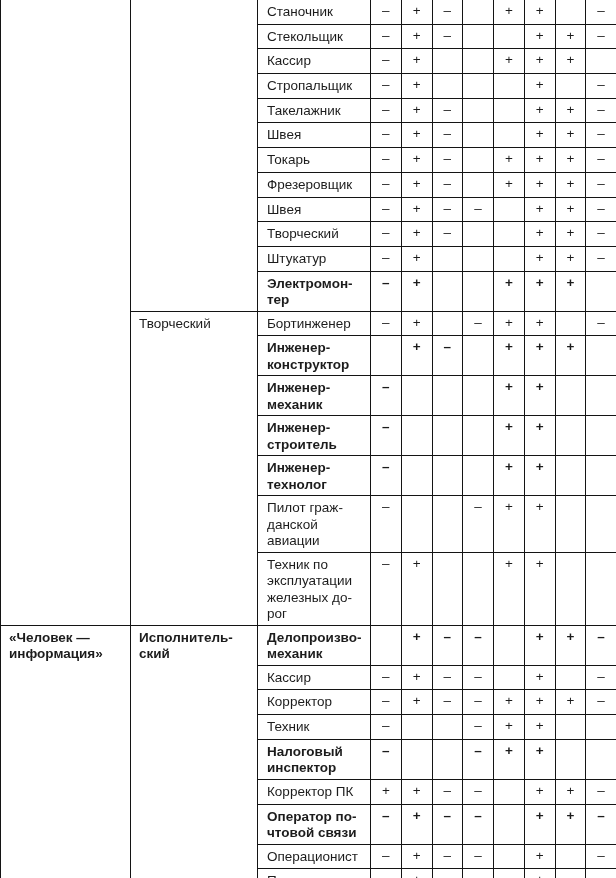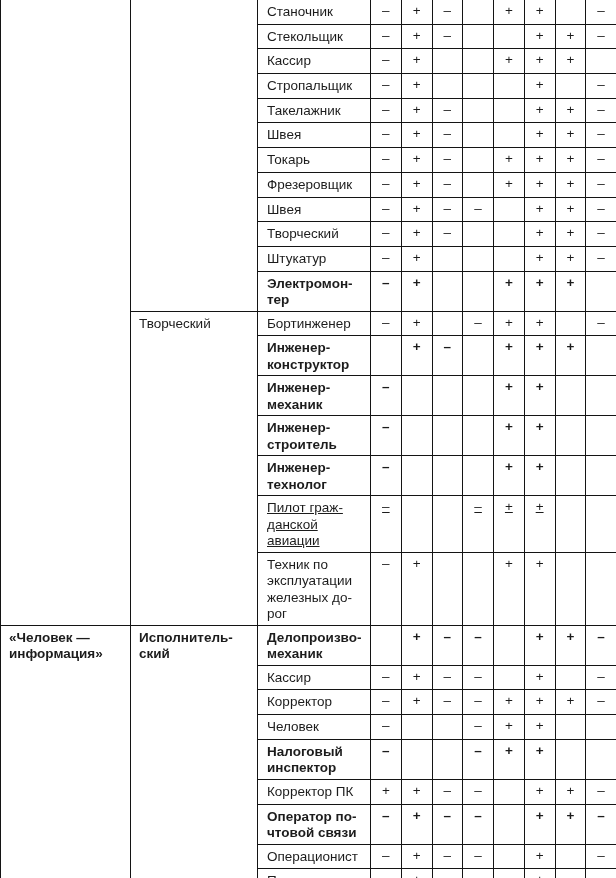--- a/index.html
+++ b/index.html
@@ -38,21 +38,21 @@
   td.prof {
     padding: 4px 4px 2px 9px;
   }
   td.mark {
     text-align: center;
     padding: 3px 0 1px 0;
     font-size: 14px;
   }
   tr.lines-1 { height: 24.7px; }
   tr.lines-2 { height: 37px; font-weight: bold; }
-  tr.lines-3 { height: 49px; text-decoration: underline; }
+  tr.lines-3 { height: 49px; }
   tr.lines-4 { height: 62.5px; margin-left: 15px; }
   
   table.prof-table tr:last-child td { border-bottom: 2px solid #141414; }
 </style>
 </head>
 <body>
 
 <div id="page">
   <table class="prof-table">
     <colgroup>
@@ -323,21 +323,21 @@
           <td class="mark">–</td>
           <td class="mark">+</td>
           <td class="mark">–</td>
           <td class="mark">–</td>
           <td class="mark">+</td>
           <td class="mark">+</td>
           <td class="mark">+</td>
           <td class="mark">–</td>
         </tr>
         <tr class="lines-1">
-          <td class="prof">Человек</td>
+          <td class="prof">Техник</td>
           <td class="mark">–</td>
           <td class="mark"></td>
           <td class="mark"></td>
           <td class="mark">–</td>
           <td class="mark">+</td>
           <td class="mark">+</td>
           <td class="mark"></td>
           <td class="mark"></td>
         </tr>
         <tr class="lines-2">

